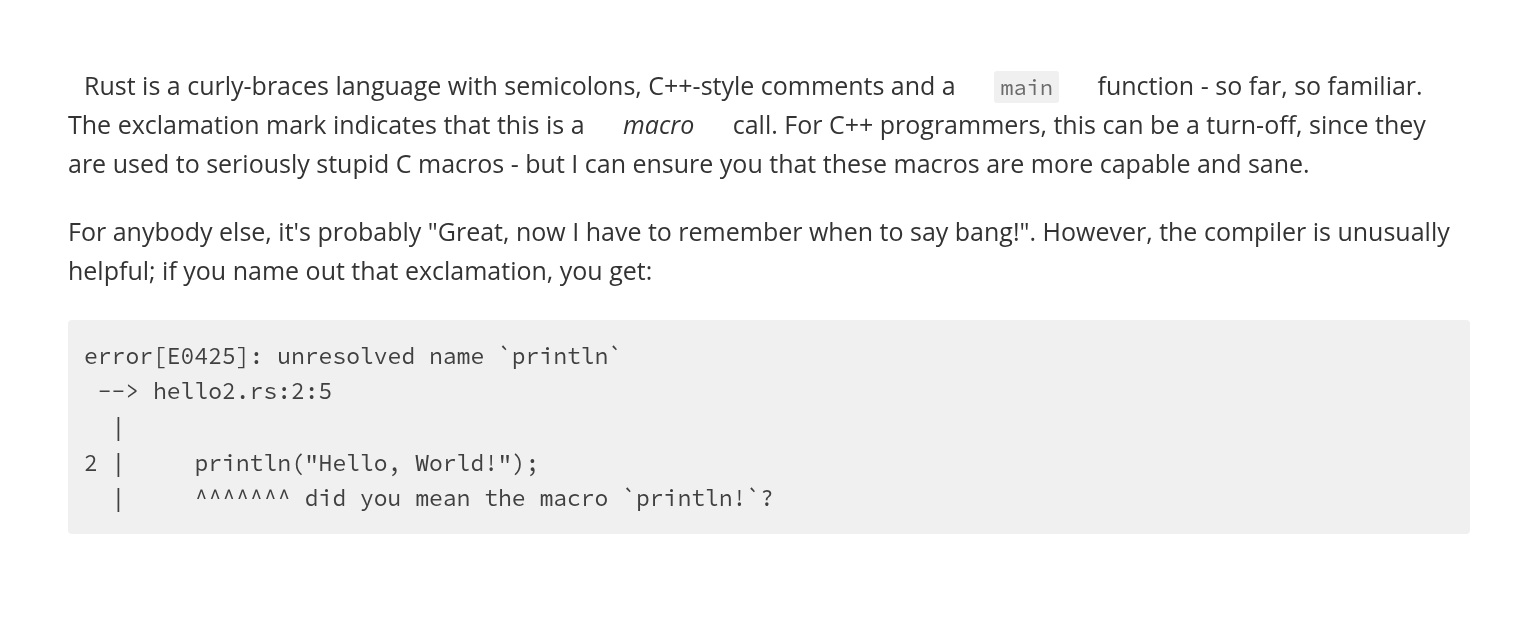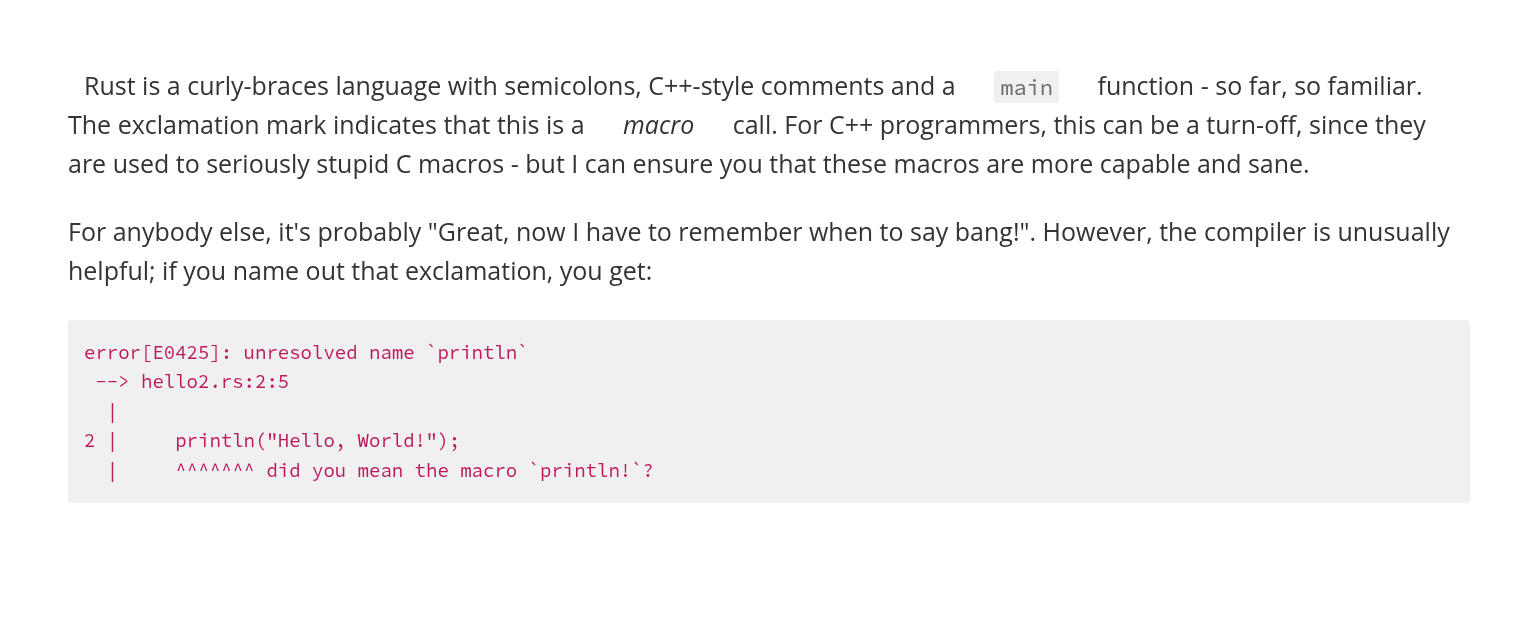--- a/index.html
+++ b/index.html
@@ -26,24 +26,24 @@
     code.inline {
       font-family: "Source Code Pro", Consolas, "Ubuntu Mono", Menlo, "DejaVu Sans Mono", monospace;
       font-size: 0.88em;
       background: #f0f0f0;
       color: #6b6b6b;
       padding: 2px 6px;
       border-radius: 3px;
     }
     pre.code-block {
       font-family: "Source Code Pro", Consolas, "Ubuntu Mono", Menlo, "DejaVu Sans Mono", monospace;
-      font-size: 19px;
+      font-size: 23px;
       line-height: 1.55;
       background: #f0f0f0;
-      color: #be185d;
+      color: #404040;
       padding: 18px 16px;
       margin-top: 10px;
       white-space: pre;
       overflow-x: auto;
       border-radius: 4px;
     }
   </style>
 </head>
 <body>
 

